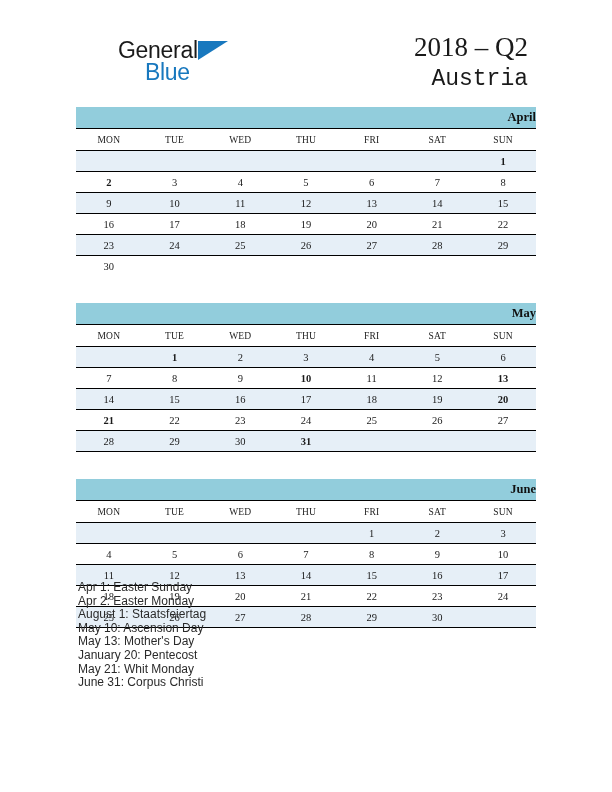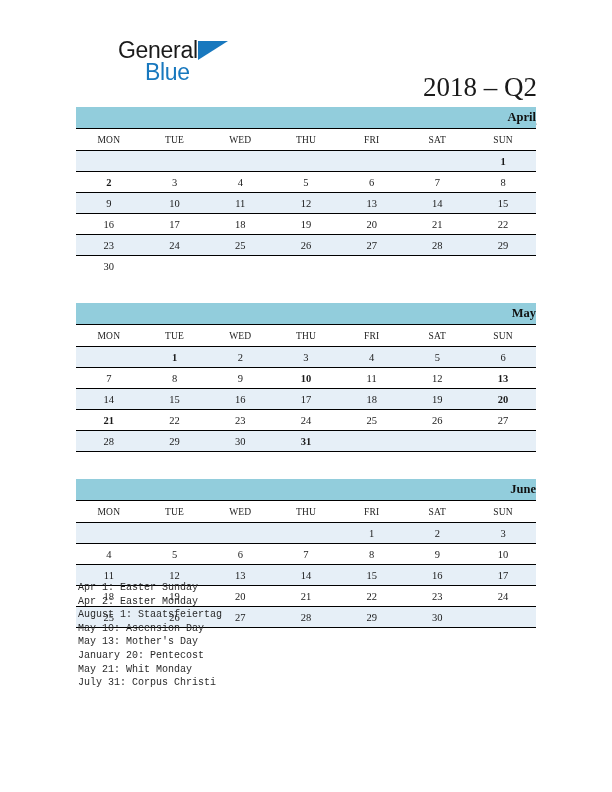--- a/index.html
+++ b/index.html
@@ -57,24 +57,23 @@
     left: 80px;
     top: 3px;
     width: 0;
     height: 0;
     border-left: 30px solid #1878be;
     border-bottom: 19px solid transparent;
   }
 
   .title-block {
     position: absolute;
-    right: 75px;
+    right: 84px;
     top: 0px;
     text-align: right;
-    margin-top: 40px;
   }
   .title-main {
     font-family: "Liberation Serif", serif;
     font-size: 27px;
     color: #1a1a1a;
     line-height: 34px;
     white-space: nowrap;
   }
   .title-sub {
     font-family: Liberation Mono, monospace;
@@ -136,22 +135,22 @@
   td.empty { color: transparent; }
 
   
   .legend {
     position: absolute;
     left: 78px;
     top: 581px;
     width: 300px;
   }
   .legend-item {
-    font-family: Liberation Mono, monospace;
-    font-size: 10px;
+    font-family: Liberation Sans, sans-serif;
+    font-size: 12px;
     color: #2a2a2a;
     line-height: 13.6px;
     white-space: nowrap;
   }
 </style>
 </head>
 <body>
 
 <div class="page-header">
   <div class="logo">
@@ -367,14 +366,14 @@
   </div>
 
 <div class="legend">
     <div class="legend-item">Apr 1: Easter Sunday</div>
     <div class="legend-item">Apr 2: Easter Monday</div>
     <div class="legend-item">August 1: Staatsfeiertag</div>
     <div class="legend-item">May 10: Ascension Day</div>
     <div class="legend-item">May 13: Mother's Day</div>
     <div class="legend-item">January 20: Pentecost</div>
     <div class="legend-item">May 21: Whit Monday</div>
-    <div class="legend-item">July 31: Corpus Christi</div>
+    <div class="legend-item">June 31: Corpus Christi</div>
   </div>
 
 </body></html>

